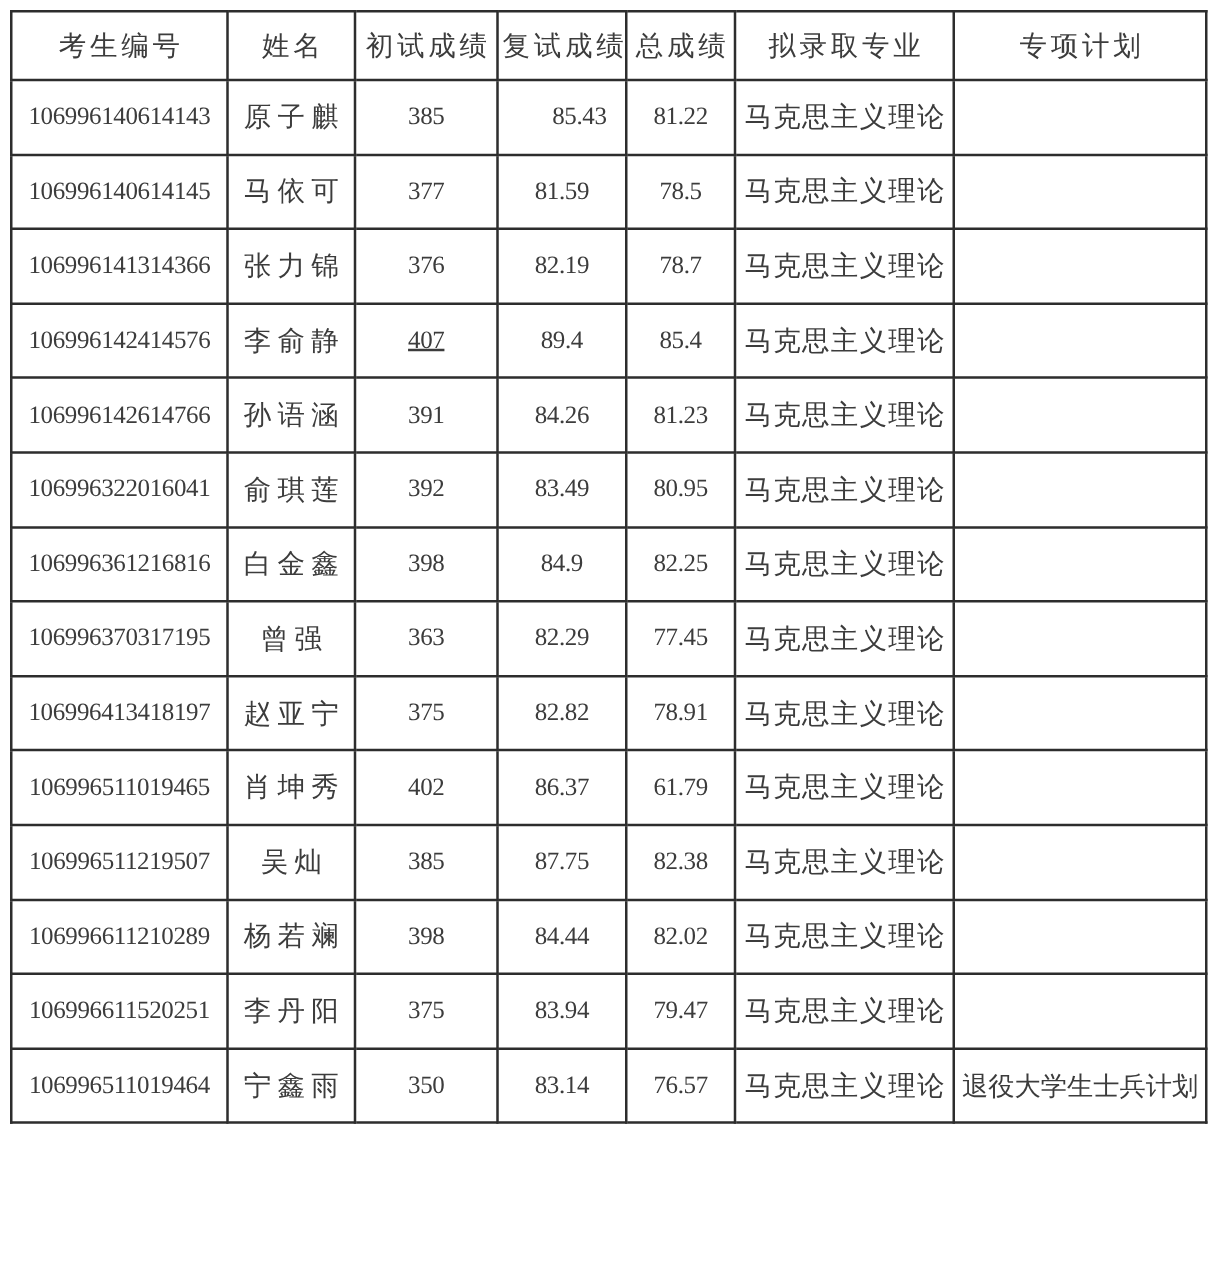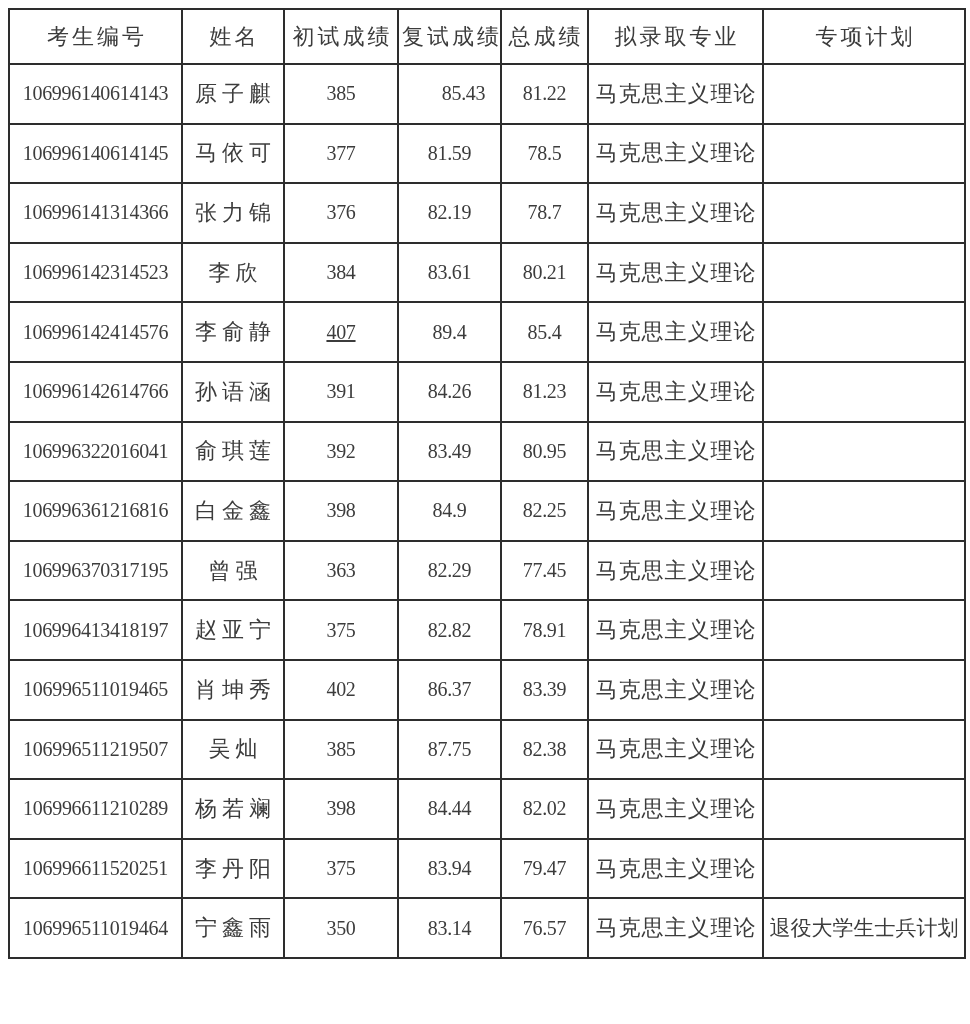--- a/index.html
+++ b/index.html
@@ -116,29 +116,20 @@
         <tr>
           <td class="c0" style="border-color: rgb(45, 45, 45);">106996141314366</td>
           <td class="c1" style="border-color: rgb(45, 45, 45);">张力锦</td>
           <td class="c2" style="border-color: rgb(45, 45, 45);">376</td>
           <td class="c3" style="border-color: rgb(45, 45, 45);">82.19</td>
           <td class="c4" style="border-color: rgb(45, 45, 45);">78.7</td>
           <td class="c5" style="border-color: rgb(45, 45, 45);">马克思主义理论</td>
           <td class="c6" style="border-color: rgb(45, 45, 45);"></td>
         </tr>
         <tr>
-          <td class="c0" style="border-color: rgb(45, 45, 45);">106996142314523</td>
-          <td class="c1" style="border-color: rgb(45, 45, 45);">李欣</td>
-          <td class="c2" style="border-color: rgb(45, 45, 45);">384</td>
-          <td class="c3" style="border-color: rgb(45, 45, 45);">83.61</td>
-          <td class="c4" style="border-color: rgb(45, 45, 45);">80.21</td>
-          <td class="c5" style="border-color: rgb(45, 45, 45);">马克思主义理论</td>
-          <td class="c6" style="border-color: rgb(45, 45, 45);"></td>
-        </tr>
-        <tr>
           <td class="c0" style="border-color: rgb(45, 45, 45);">106996142414576</td>
           <td class="c1" style="border-color: rgb(45, 45, 45);">李俞静</td>
           <td class="c2" style="border-color: rgb(45, 45, 45); text-decoration: underline;">407</td>
           <td class="c3" style="border-color: rgb(45, 45, 45);">89.4</td>
           <td class="c4" style="border-color: rgb(45, 45, 45);">85.4</td>
           <td class="c5" style="border-color: rgb(45, 45, 45);">马克思主义理论</td>
           <td class="c6" style="border-color: rgb(45, 45, 45);"></td>
         </tr>
         <tr>
           <td class="c0" style="border-color: rgb(45, 45, 45);">106996142614766</td>
@@ -183,21 +174,21 @@
           <td class="c3" style="border-color: rgb(45, 45, 45);">82.82</td>
           <td class="c4" style="border-color: rgb(45, 45, 45);">78.91</td>
           <td class="c5" style="border-color: rgb(45, 45, 45);">马克思主义理论</td>
           <td class="c6" style="border-color: rgb(45, 45, 45);"></td>
         </tr>
         <tr>
           <td class="c0" style="border-color: rgb(45, 45, 45); margin-left: 28px;">106996511019465</td>
           <td class="c1" style="border-color: rgb(45, 45, 45);">肖坤秀</td>
           <td class="c2" style="border-color: rgb(45, 45, 45);">402</td>
           <td class="c3" style="border-color: rgb(45, 45, 45);">86.37</td>
-          <td class="c4" style="border-color: rgb(45, 45, 45);">83.39</td>
+          <td class="c4" style="border-color: rgb(45, 45, 45);">61.79</td>
           <td class="c5" style="border-color: rgb(45, 45, 45);">马克思主义理论</td>
           <td class="c6" style="border-color: rgb(45, 45, 45);"></td>
         </tr>
         <tr>
           <td class="c0" style="border-color: rgb(45, 45, 45);">106996511219507</td>
           <td class="c1" style="border-color: rgb(45, 45, 45);">吴灿</td>
           <td class="c2" style="border-color: rgb(45, 45, 45);">385</td>
           <td class="c3" style="border-color: rgb(45, 45, 45);">87.75</td>
           <td class="c4" style="border-color: rgb(45, 45, 45);">82.38</td>
           <td class="c5" style="border-color: rgb(45, 45, 45);">马克思主义理论</td>

